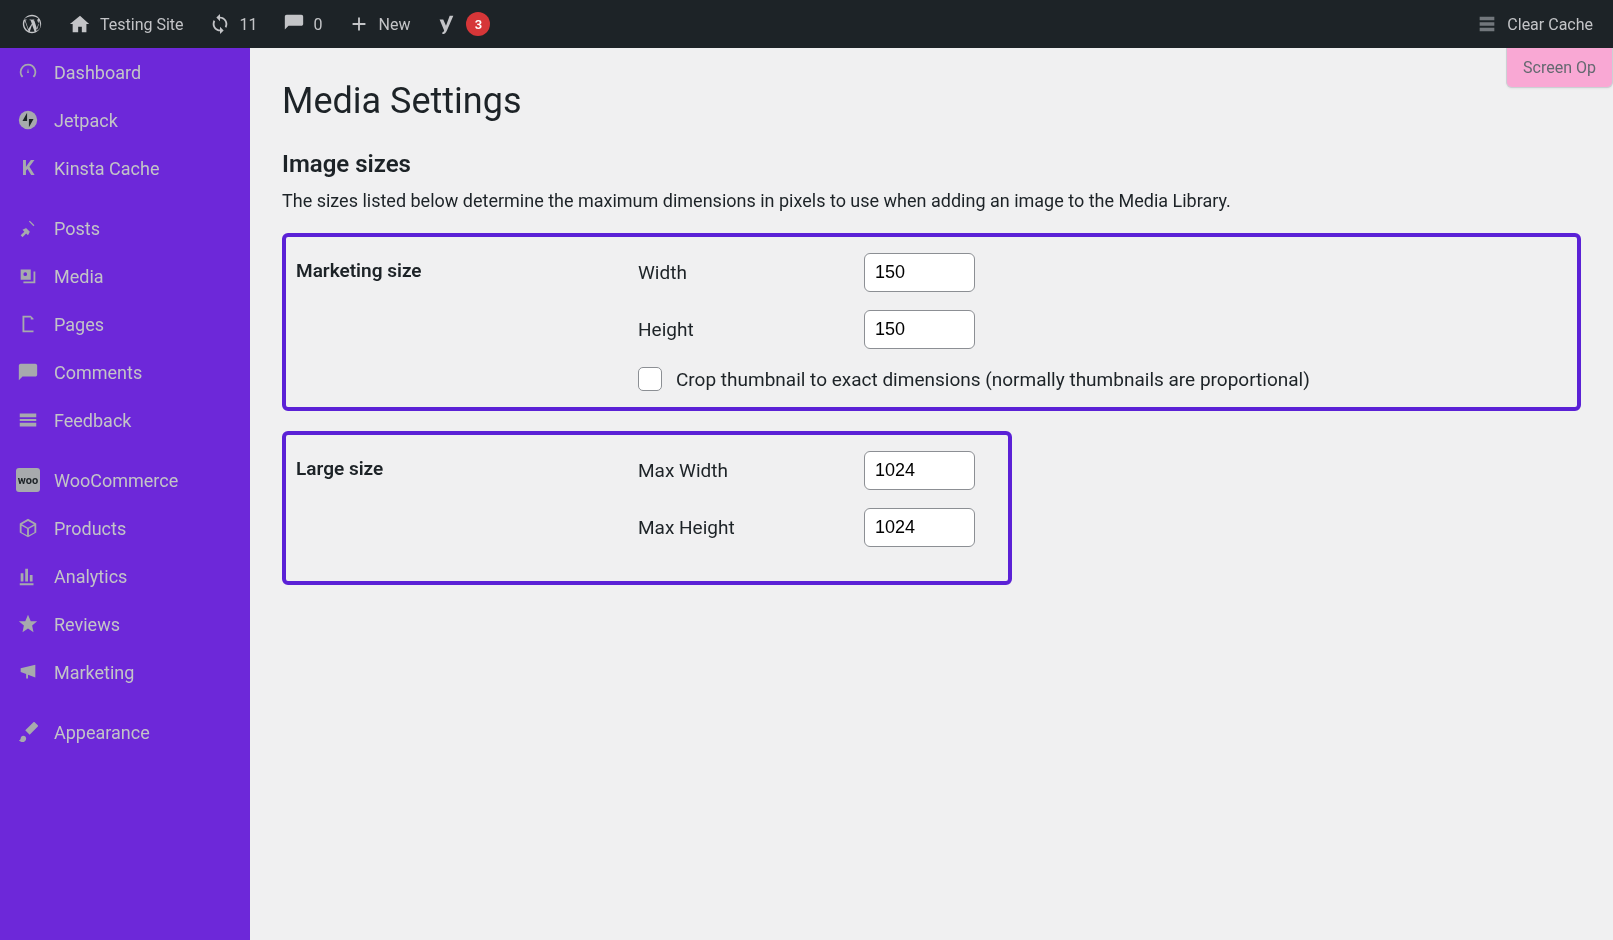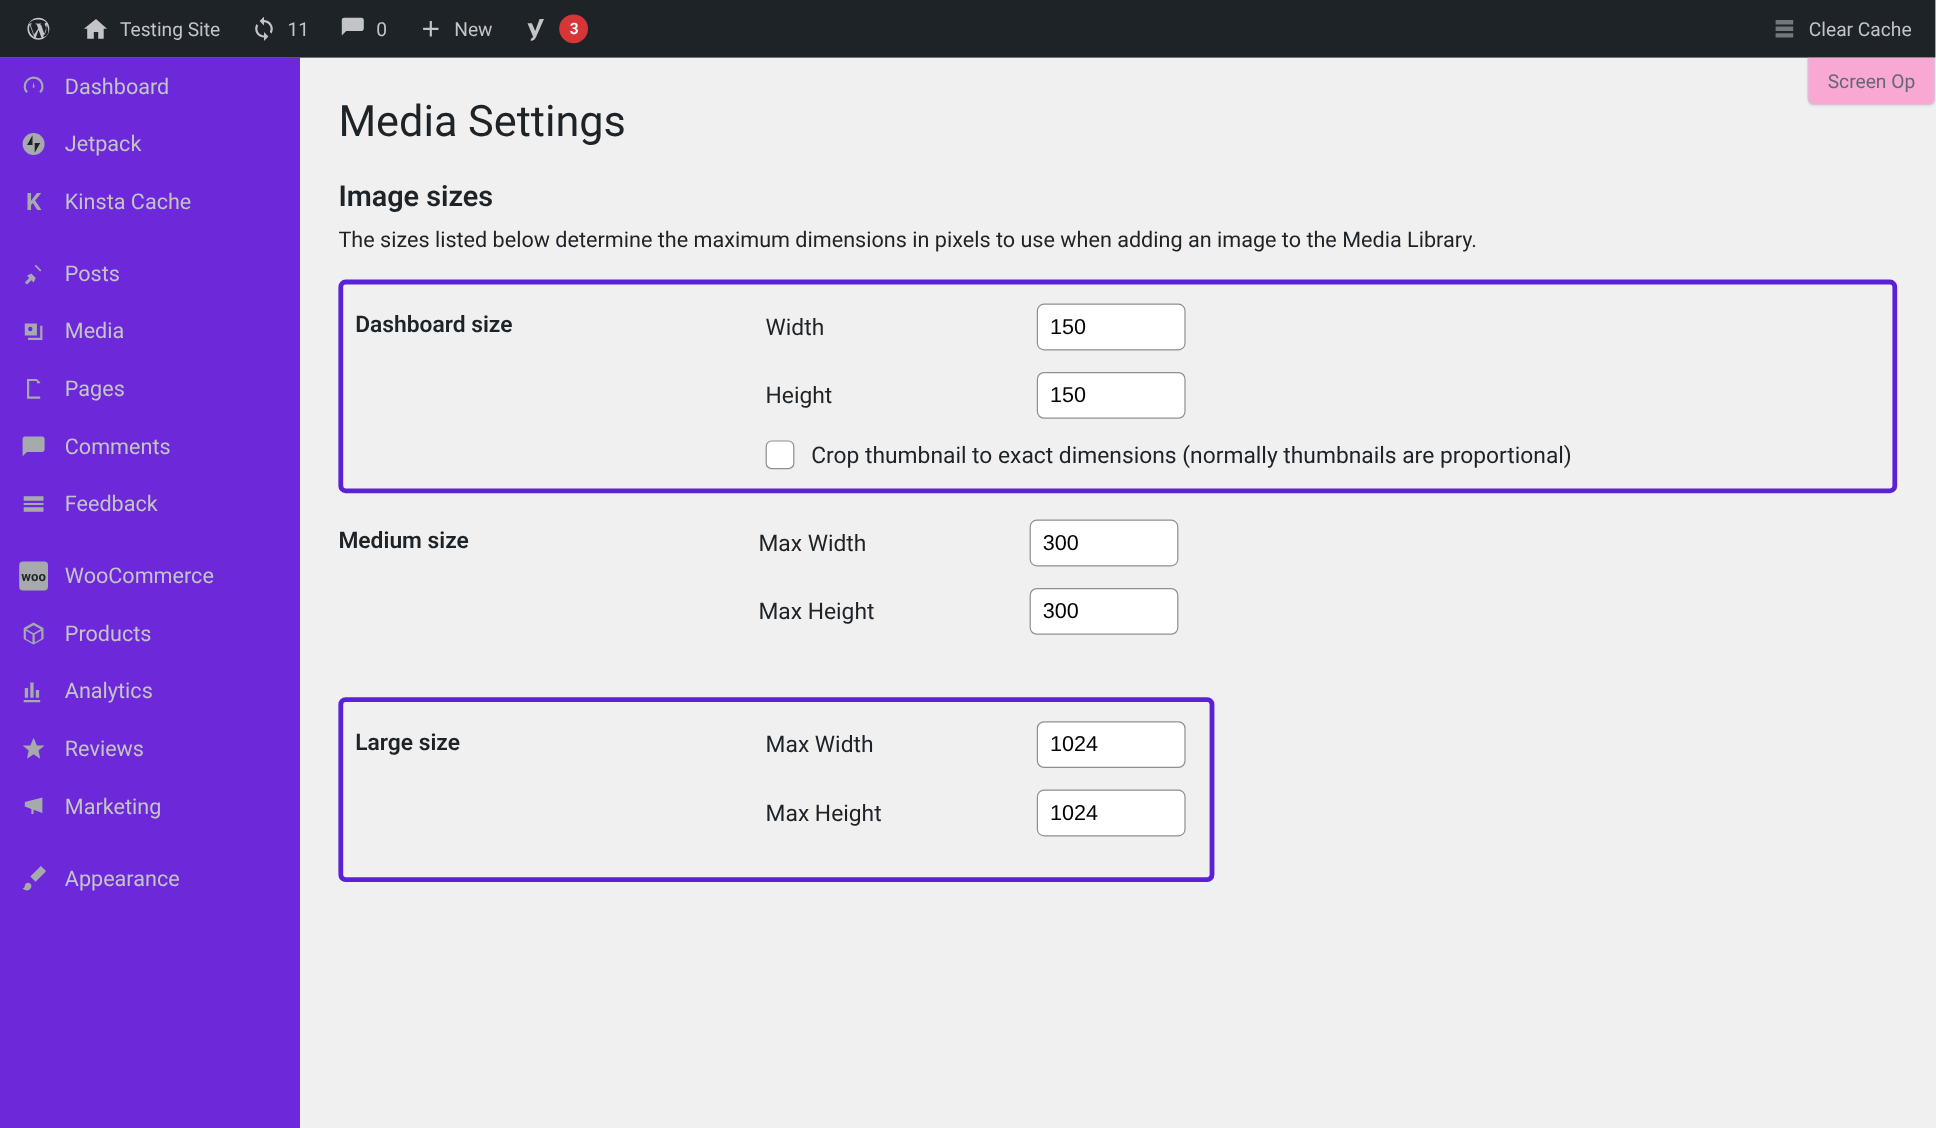--- a/index.html
+++ b/index.html
@@ -17,21 +17,21 @@
 .content { flex: 1; padding: 24px 32px; overflow: auto; position: relative; }
 .screen-options { position: absolute; top: 0; right: 0; background: #f9a8d4; border: 1px solid #ccd0d4; border-top: none; padding: 10px 16px; color: #646970; cursor: pointer; border-radius: 0 0 6px 6px; box-shadow: 0 1px 2px rgba(0,0,0,.05); }
 h1.page-title { font-size: 36px; font-weight: 400; margin: 8px 0 28px 0; color: #1d2327; }
 h2.section-title { font-size: 24px; font-weight: 600; margin-bottom: 12px; }
 p.desc { font-size: 18px; color: #1d2327; margin-bottom: 22px; }
 .form-table { width: 100%; border-collapse: collapse; }
 .form-table th { text-align: left; vertical-align: top; padding: 20px 10px 20px 0; width: 340px; font-weight: 600; font-size: 19px; }
 .form-table td { padding: 14px 10px; }
 .field-row { display: flex; align-items: center; margin-bottom: 18px; gap: 0; }
 .field-label { width: 226px; font-size: 19px; }
-.num-input { width: 124px; padding: 8px 10px; font-size: 18px; border: 1px solid #8c8f94; border-radius: 6px; background: #fff; }
+.num-input { width: 111px; padding: 8px 10px; font-size: 18px; border: 1px solid #8c8f94; border-radius: 6px; background: #fff; }
 .check-row { display: flex; align-items: center; gap: 14px; font-size: 19px; margin-top: 0; }
 .checkbox { width: 24px; height: 24px; border: 1px solid #8c8f94; border-radius: 5px; background: #fff; cursor: pointer; flex-shrink: 0; }
 .highlight-box { border: 4px solid #5b21d6; border-radius: 6px; padding: 2px; margin-bottom: 8px; }
 .highlight-box .form-table { margin: 0; }
 .highlight-box th { padding-left: 8px; }
 .large-box { max-width: 730px; margin-top: 20px; }
 </style>
 </head>
 <body>
 
@@ -213,57 +213,40 @@
     </div>
 
     <h1 class="page-title">Media Settings</h1>
     <h2 class="section-title">Image sizes</h2>
     <p class="desc">The sizes listed below determine the maximum dimensions in pixels to use when adding an image to the Media Library.</p>
 
     <div class="highlight-box">
       <table class="form-table">
         <tbody>
             <tr>
-          <th>Dashboard size</th>
+          <th>Marketing size</th>
           <td>
             <div class="field-row">
               <span class="field-label">Width</span>
               <input class="num-input" type="text" value="150" style="">
             </div>
             <div class="field-row">
               <span class="field-label">Height</span>
               <input class="num-input" type="text" value="150" style="">
             </div>
             <div class="check-row">
               <span class="checkbox"></span>
               <span>Crop thumbnail to exact dimensions (normally thumbnails are proportional)</span>
             </div>
           </td>
         </tr>
       </tbody>
         </table>
     </div>
 
-    <table class="form-table">
-      <tbody>
-          <tr>
-        <th>Medium size</th>
-        <td>
-          <div class="field-row">
-            <span class="field-label">Max Width</span>
-            <input class="num-input" type="text" value="300" style="">
-          </div>
-          <div class="field-row">
-            <span class="field-label">Max Height</span>
-            <input class="num-input" type="text" value="300" style="">
-          </div>
-        </td>
-      </tr>
-    </tbody>
-      </table>
 
     <div class="highlight-box large-box">
       <table class="form-table">
         <tbody>
             <tr>
           <th>Large size</th>
           <td>
             <div class="field-row">
               <span class="field-label">Max Width</span>
               <input class="num-input" type="text" value="1024" style="">

